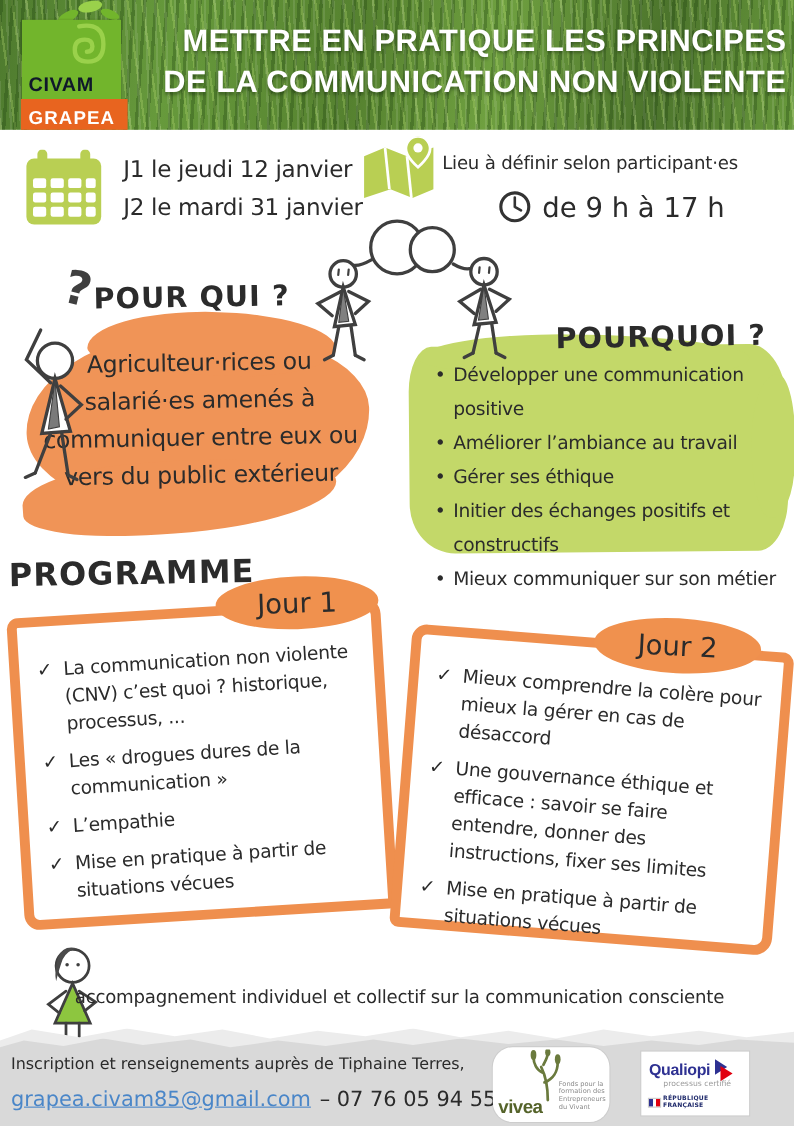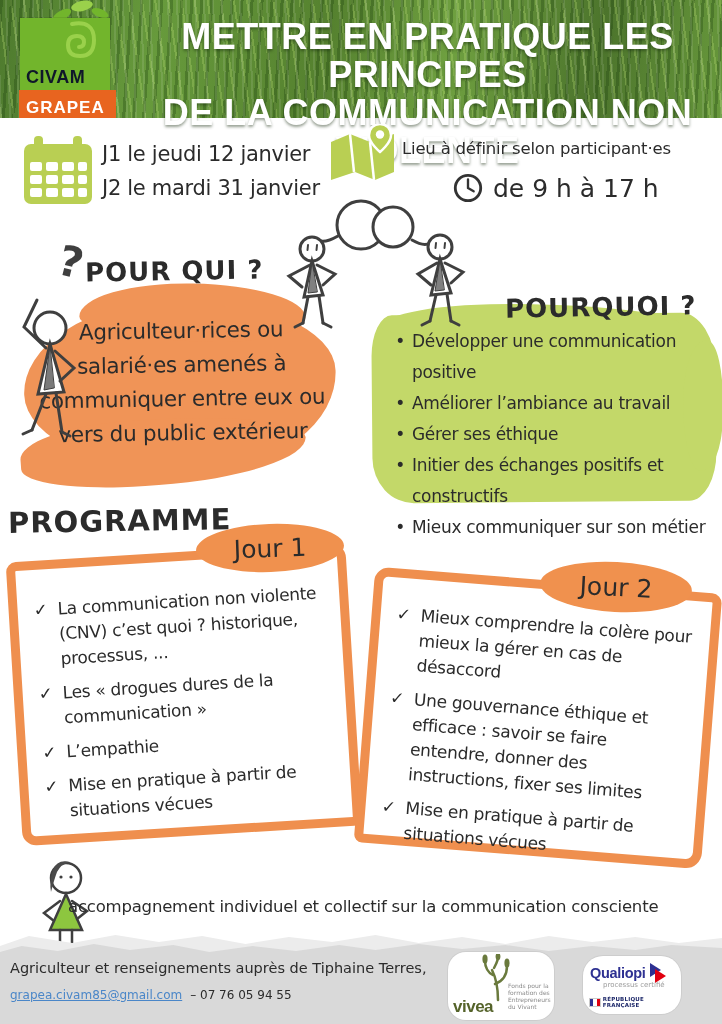--- a/index.html
+++ b/index.html
@@ -30,30 +30,30 @@
     font-family:"Liberation Sans", sans-serif;
   }
   .civam-spiral { position:absolute; right:2px; top:0; }
   .grapea-box {
     position:absolute; left:19px; top:90px; width:97px; height:28px;
     background:#e8641f; display:flex; align-items:flex-end; padding-left:7px;
   }
   .grapea-box .grp { color:#fff; font-size:17px; font-weight:700; letter-spacing:1px;
     font-family:"Liberation Sans", sans-serif; }
   .main-title {
-    position:absolute; left:140px; top:18px; width:575px; text-align:center;
-    color:#fff; font-weight:800; font-size:36px; line-height:38px; letter-spacing:0.5px;
+    position:absolute; left:140px; top:18px; width:575px; text-align:right;
+    color:#fff; font-weight:800; font-size:28px; line-height:38px; letter-spacing:0.5px;
     font-family:"Liberation Sans", sans-serif;
     text-shadow:0 2px 3px rgba(20,40,10,0.45);
   }
 
   
   .calendar-icon { position:absolute; left:22px; top:136px; }
   .schedule-dates {
-    position:absolute; left:102px; top:137px; font-size:21px; line-height:34px;
+    position:absolute; left:112px; top:137px; font-size:21px; line-height:34px;
     font-weight:500; white-space:nowrap; letter-spacing:-0.3px;
   }
   .map-icon { position:absolute; left:328px; top:124px; }
   .location-text {
     position:absolute; left:402px; top:139px; font-size:16.5px; white-space:nowrap;
     letter-spacing:-0.2px;
   }
   .hours-row {
     position:absolute; left:452px; top:172px; display:flex; align-items:center; gap:9px;
   }
@@ -164,41 +164,41 @@
     clip-path:polygon(0% 16px,4% 6px,10% 13px,16% 5px,22% 12px,28% 6px,34% 14px,40% 7px,46% 12px,52% 5px,58% 13px,64% 7px,70% 14px,76% 6px,82% 12px,88% 7px,94% 13px,100% 8px,100% 100%,0% 100%);
   }
   .footer {
     position:absolute; left:0; top:938px; width:722px; height:86px; background:#d9d9d9;
     clip-path:polygon(0% 14px,3% 8px,8% 13px,13% 6px,18% 12px,24% 7px,29% 14px,35% 8px,41% 13px,47% 7px,52% 12px,58% 6px,64% 11px,70% 7px,76% 13px,82% 8px,88% 12px,93% 7px,100% 10px,100% 100%,0% 100%);
   }
   .footer-contact {
     position:absolute; left:10px; top:960px; font-size:14.5px; white-space:nowrap; z-index:5;
   }
   .footer-line2 {
-    position:absolute; left:10px; top:988px; font-size:12px; white-space:nowrap; z-index:5;
+    position:absolute; left:10px; top:988px; font-size:19px; white-space:nowrap; z-index:5;
     display:flex; gap:8px;
   }
   .email-link { color:#4a86c8; text-decoration:underline; cursor:pointer; }
 
   .vivea-box {
     position:absolute; left:448px; top:952px; width:106px; height:68px; background:#fff;
     z-index:5; box-shadow:0 0 0 1px rgba(0,0,0,0.05);border-radius:18px;
   }
   .vivea-tree { position:absolute; left:30px; top:2px; }
   .vivea-name {
     position:absolute; left:5px; bottom:3px; font-size:17px; font-weight:800;
     color:#55632a; letter-spacing:-0.5px; font-family:"Liberation Sans", sans-serif;
   }
   .vivea-tagline {
     position:absolute; right:2px; bottom:10px; width:44px; font-size:6px; line-height:7px;
     color:#8a8a8a;
   }
   .qualiopi-box {
     position:absolute; left:583px; top:956px; width:98px; height:58px; background:#fff;
-    z-index:5; box-shadow:0 0 0 1px rgba(0,0,0,0.05);border-radius:20px;
+    z-index:5; box-shadow:0 0 0 1px rgba(0,0,0,0.05);
   }
   .qualiopi-row { position:absolute; left:7px; top:7px; display:flex; align-items:center; gap:4px; }
   .qualiopi-name {
     font-size:14.5px; font-weight:800; color:#2e3192;
     font-family:"Liberation Sans", sans-serif; letter-spacing:-0.3px;
   }
   .chevrons { position:relative; width:18px; height:20px; }
   .chev-blue {
     position:absolute; left:0; top:0; width:0; height:0;
     border-top:7px solid transparent; border-bottom:7px solid transparent;
@@ -405,21 +405,21 @@
       <polyline points="50,47 34,59 44,67"></polyline>
       <polyline points="62,47 77,57 67,65"></polyline>
       <path d="M50 76 L50 96 M62 76 L62 96"></path>
       <path d="M50 96 L44 99 M62 96 L68 99"></path>
     </g>
   </svg>
   <div class="intervenant-line2">accompagnement individuel et collectif sur la communication consciente</div>
 
   <div class="torn-strip"></div>
   <div class="footer"></div>
-  <div class="footer-contact">Agriculteur et renseignements auprès de Tiphaine Terres,</div>
+  <div class="footer-contact">Inscription et renseignements auprès de Tiphaine Terres,</div>
   <div class="footer-line2">
     <a class="email-link">grapea.civam85@gmail.com</a>
     <span>– 07 76 05 94 55</span>
   </div>
 
   <div class="vivea-box">
     <svg class="vivea-tree" width="40" height="48" viewBox="0 0 40 48">
       <g fill="none" stroke="#6a7a3d" stroke-width="2.5" stroke-linecap="round">
         <path d="M20 46 C20 34 18 24 14 16"></path>
         <path d="M17 30 C25 27 29 20 29 12"></path>

